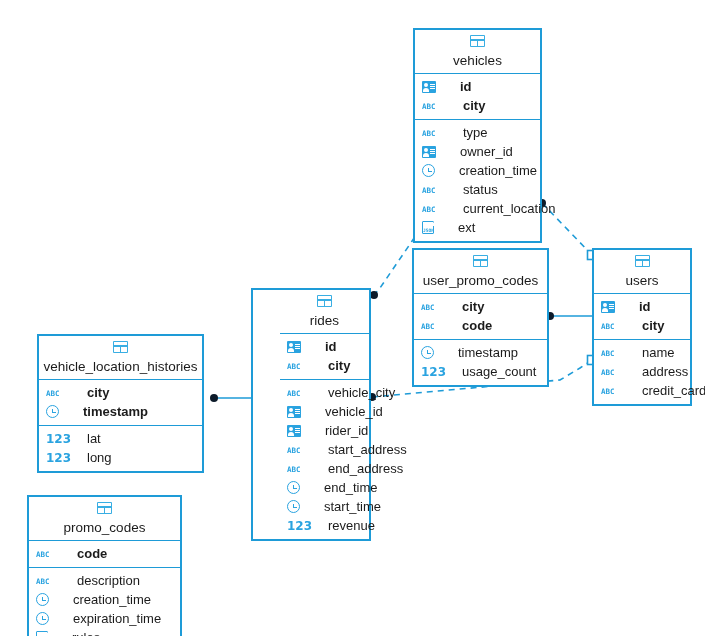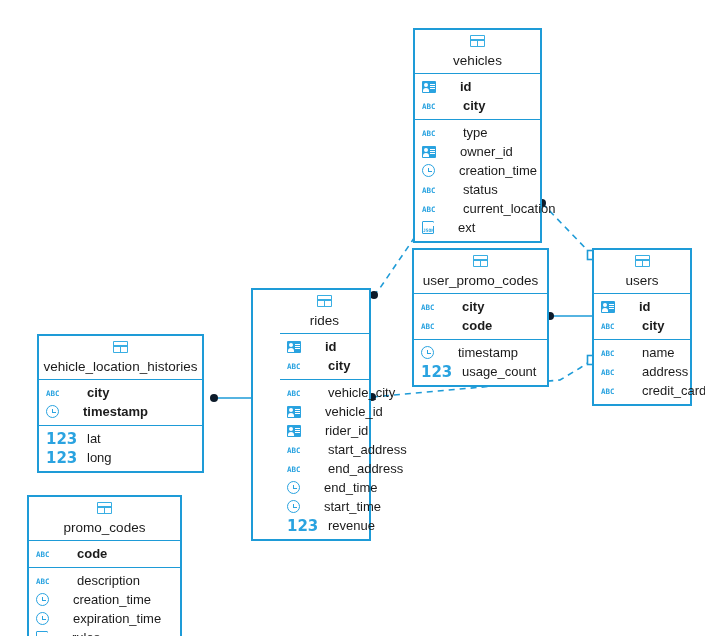--- a/index.html
+++ b/index.html
@@ -92,21 +92,21 @@
   }
   .ico-clock::after{
     content:"";position:absolute;left:5.2px;top:5.6px;width:3.6px;height:1.4px;
     background:#2AA3E0;
   }
 
   
   .ico-num{
     width:17px;height:12px;color:#2AA3E0;
     font-family:"DejaVu Sans","Liberation Sans",sans-serif;
-    font-size:15px;font-weight:bold;line-height:13px;text-align:right;
+    font-size:12px;font-weight:bold;line-height:13px;text-align:right;
   }
 
   
   .ico-json{
     width:12px;height:13px;border:1.5px solid #2AA3E0;border-radius:1px;
     box-sizing:border-box;background:#ffffff;
   }
   .ico-json::before{
     content:"";position:absolute;right:-1.5px;top:-1.5px;
     border-width:0 0 5px 5px;border-style:solid;

